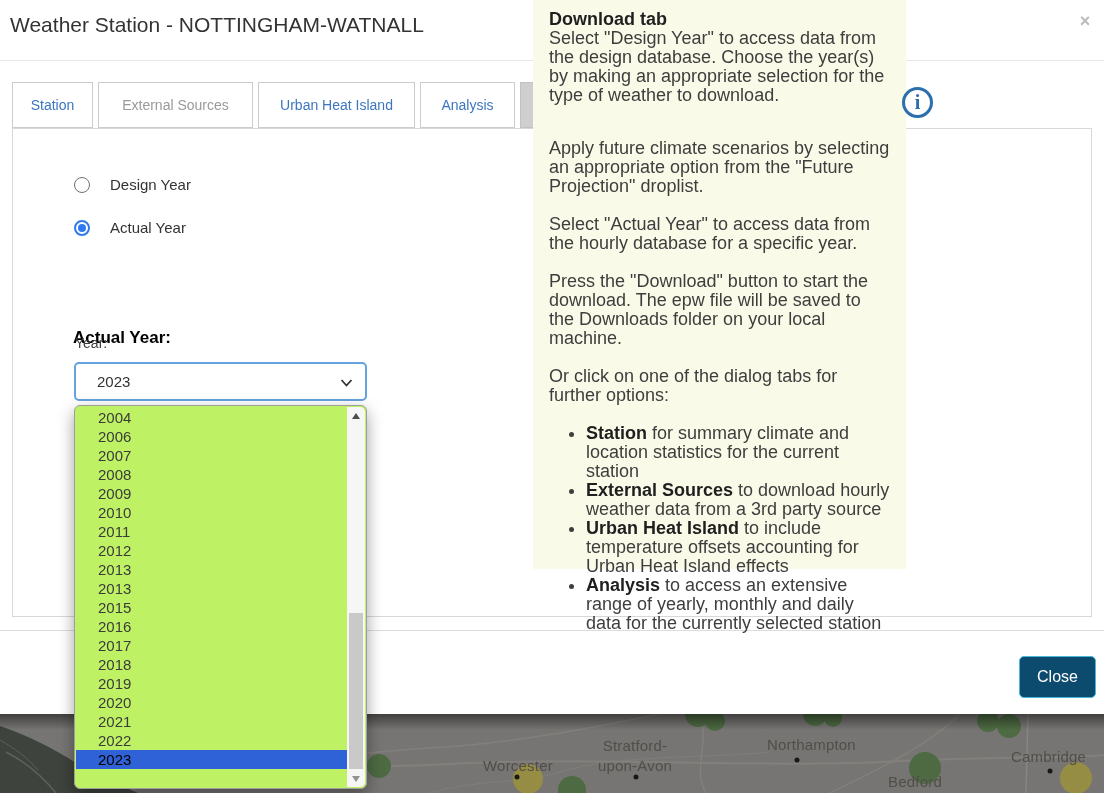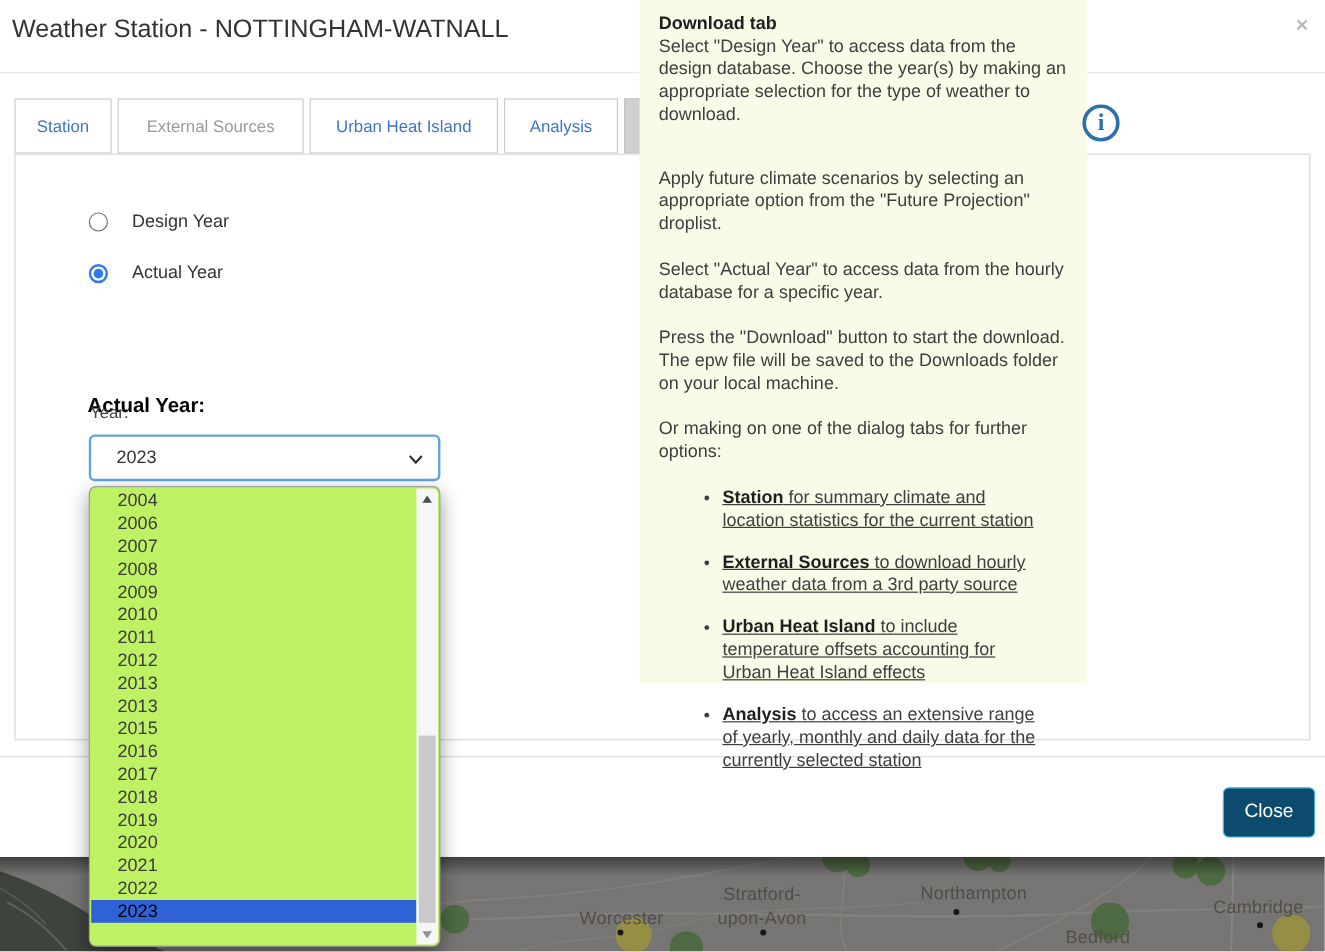--- a/index.html
+++ b/index.html
@@ -68,26 +68,26 @@
   .sb-btn{position:absolute;left:0;width:18px;height:17px;display:flex;align-items:center;justify-content:center;cursor:pointer;}
   .sb-up{top:0;}
   .sb-down{bottom:0;}
   .tri-up{width:0;height:0;border-left:4px solid transparent;border-right:4px solid transparent;border-bottom:6px solid #4c4c4c;}
   .tri-down{width:0;height:0;border-left:4px solid transparent;border-right:4px solid transparent;border-top:6px solid #929292;}
   .sb-thumb{position:absolute;left:2px;right:2px;top:206px;height:156px;background:#c9c9c9;cursor:pointer;}
 
   
   .help-panel{position:absolute;left:533px;top:0;width:373px;height:569px;box-sizing:border-box;
     background:#fafae8;padding:10px 16px 0 16px;z-index:20;
-    font-size:15px;line-height:19px;color:#3e3e3e;}
+    font-size:18px;line-height:19px;color:#3e3e3e;}
   .help-title{font-weight:bold;color:#1f1f1f;}
   .help-panel p{margin:0 0 19px 0;}
   .help-panel p.tight{margin:0;}
   .help-panel ul{margin:19px 0 0 0;padding-left:37px;}
-  .help-panel li{margin:16px;text-decoration:underline;}
+  .help-panel li{margin:0;}
   .help-panel b{color:#1f1f1f;}
 
   
   .footer-divider{position:absolute;left:0;top:630px;width:1104px;height:1px;background:#ddd;}
   .close-btn{position:absolute;left:1019px;top:656px;width:77px;height:42px;box-sizing:border-box;
     background:#0c4a6e;border:1px solid #46b8da;border-radius:5px;color:#fff;font-size:16px;
     display:flex;align-items:center;justify-content:center;cursor:pointer;}
 </style>
 </head>
 <body>
@@ -173,21 +173,21 @@
 </div>
 
 <div class="info-icon">i</div>
 
 <div class="help-panel">
   <div class="help-title">Download tab</div>
   <p class="tight">Select "Design Year" to access data from the design database. Choose the year(s) by making an appropriate selection for the type of weather to download.</p>
   <p style="margin-top:34px;">Apply future climate scenarios by selecting an appropriate option from the "Future Projection" droplist.</p>
   <p>Select "Actual Year" to access data from the hourly database for a specific year.</p>
   <p>Press the "Download" button to start the download. The epw file will be saved to the Downloads folder on your local machine.</p>
-  <p class="tight">Or making on one of the dialog tabs for further options:</p>
+  <p class="tight">Or click on one of the dialog tabs for further options:</p>
   <ul>
     <li><b>Station</b><span> for summary climate and location statistics for the current station</span></li>
     <li><b>External Sources</b><span> to download hourly weather data from a 3rd party source</span></li>
     <li><b>Urban Heat Island</b><span> to include temperature offsets accounting for Urban Heat Island effects</span></li>
     <li><b>Analysis</b><span> to access an extensive range of yearly, monthly and daily data for the currently selected station</span></li>
   </ul>
 </div>
 
 <div class="listbox">
   <div class="list-items" id="year-list">

